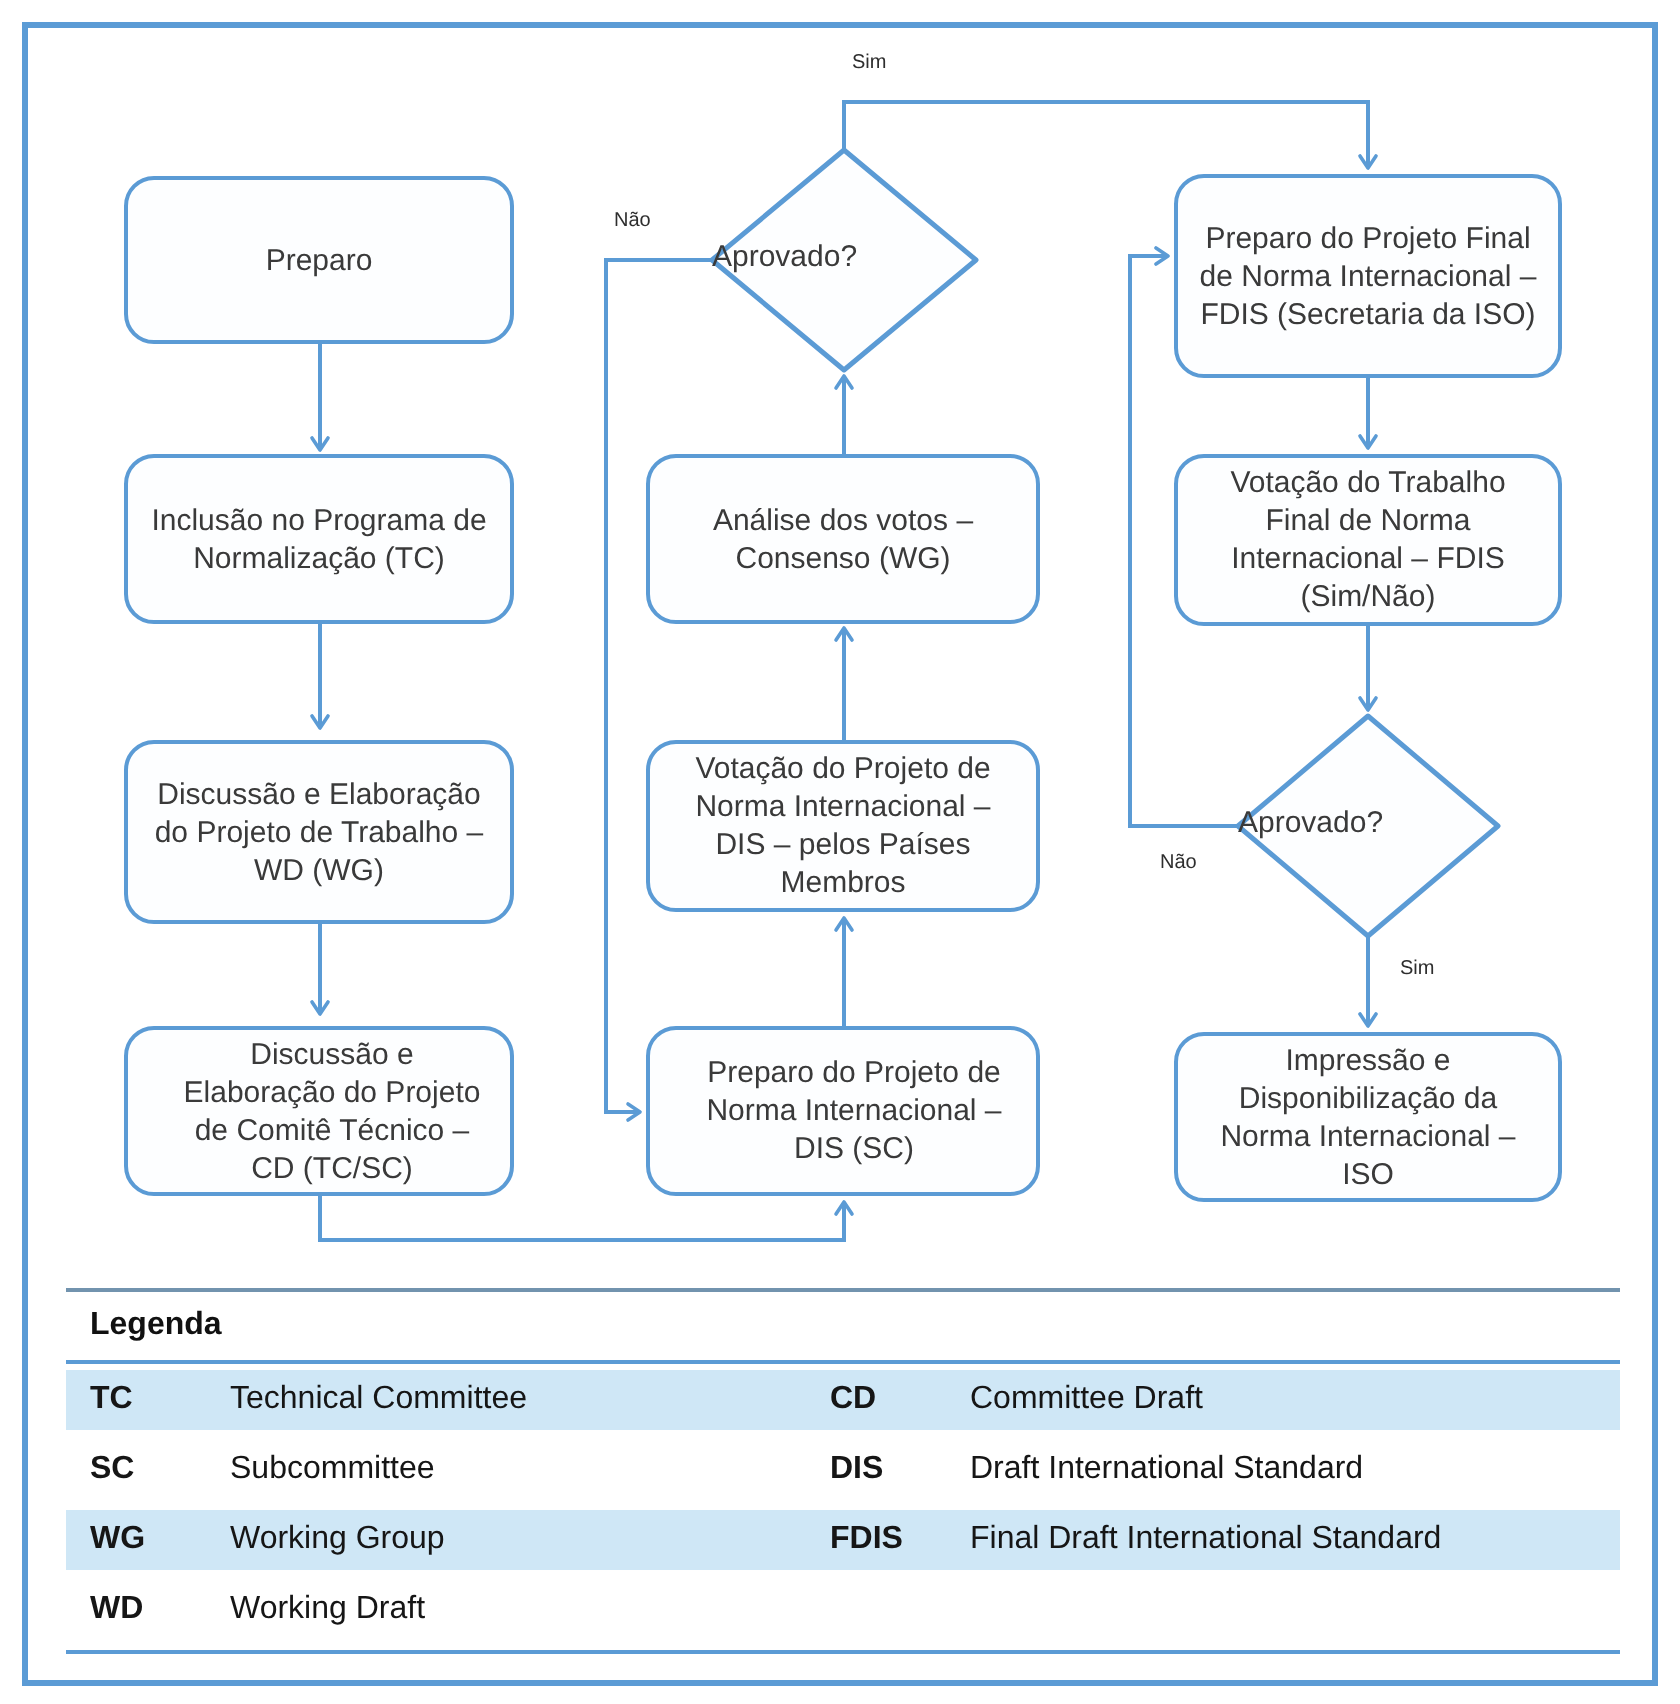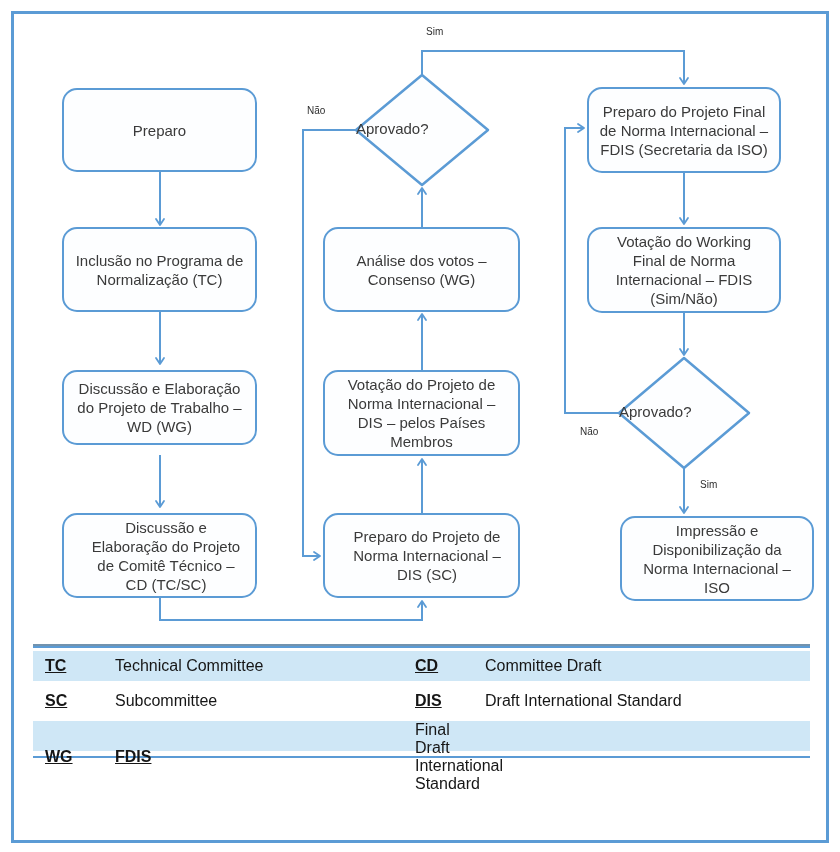--- a/index.html
+++ b/index.html
@@ -70,21 +70,21 @@
     height: 30px;
     margin-bottom: 5px;
     display: grid;
     grid-template-columns: 70px 300px 70px auto;
     align-items: center;
     padding-left: 12px;
     font-size: 16px;
     color: #161616;
   }
   .legend-row.shaded { background: #CFE7F6; }
-  .legend-abbr { font-weight: bold; text-decoration: underline; }
+  .legend-abbr { font-weight: bold; }
   .legend-def { font-weight: normal; }
   .legend-bottom-rule { margin-top: 3px; }
 </style>
 </head>
 <body>
 
 <div id="canvas">
 
   <div id="outer-frame"></div>
 
@@ -112,67 +112,75 @@
     <g fill="#FDFEFF" stroke="#5B9BD5" stroke-width="2.5" stroke-linejoin="round">
       <polygon points="422,75 488,130 422,185 356,130"></polygon>
       <polygon points="684,358 749,413 684,468 619,413"></polygon>
     </g>
   </svg>
 
   <div class="node" style="left:62px; top:88px; width:195px; height:84px;">Preparo</div>
 
   <div class="node" style="left:62px; top:227px; width:195px; height:85px;">Inclusão no Programa de Normalização (TC)</div>
 
-  <div class="node" style="left:62px; top:370px; width:195px; height:75px;">Discussão e Elaboração do Projeto de Trabalho – WD (WG)</div>
+  <div class="node" style="left:62px; top:370px; width:195px; height:92px;">Discussão e Elaboração do Projeto de Trabalho – WD (WG)</div>
 
   <div class="node" style="left:62px; top:513px; width:195px; height:85px;padding-left:23px;">Discussão e Elaboração do Projeto de Comitê Técnico – CD (TC/SC)</div>
 
   <div class="node" style="left:323px; top:227px; width:197px; height:85px;">Análise dos votos – Consenso (WG)</div>
 
   <div class="node" style="left:323px; top:370px; width:197px; height:86px;">Votação do Projeto de Norma Internacional – DIS – pelos Países Membros</div>
 
   <div class="node" style="left:323px; top:513px; width:197px; height:85px;padding-left:21px;">Preparo do Projeto de Norma Internacional – DIS (SC)</div>
 
-  <div class="node" style="left:587px; top:87px; width:194px; height:86px;">Preparo do Projeto Final de Norma Internacional – FDIS (Secretaria da ISO)</div>
+  <div class="node" style="left:587px; top:87px; width:194px; height:102px;">Preparo do Projeto Final de Norma Internacional – FDIS (Secretaria da ISO)</div>
 
-  <div class="node" style="left:587px; top:227px; width:194px; height:86px;">Votação do Working Final de Norma Internacional – FDIS (Sim/Não)</div>
+  <div class="node" style="left:587px; top:227px; width:194px; height:86px;">Votação do Trabalho Final de Norma Internacional – FDIS (Sim/Não)</div>
 
-  <div class="node" style="left:620px; top:516px; width:194px; height:85px;">Impressão e Disponibilização da Norma Internacional – ISO</div>
+  <div class="node" style="left:587px; top:516px; width:194px; height:85px;">Impressão e Disponibilização da Norma Internacional – ISO</div>
 
   <div class="diamond-label" style="left:356px; top:120px; width:132px;">Aprovado?</div>
   <div class="diamond-label" style="left:619px; top:403px; width:130px;">Aprovado?</div>
 
   <div class="edge-label" style="left:426px; top:26px;">Sim</div>
   <div class="edge-label" style="left:307px; top:105px;">Não</div>
   <div class="edge-label" style="left:580px; top:426px;">Não</div>
   <div class="edge-label" style="left:700px; top:479px;">Sim</div>
 
   <div id="legend">
     <div class="rule-gray"></div>
+    <div id="legend-title">Legenda</div>
     <div class="rule-blue"></div>
     <div class="legend-rows">
 
       <div class="legend-row shaded">
         <span class="legend-abbr">TC</span>
         <span class="legend-def">Technical Committee</span>
         <span class="legend-abbr">CD</span>
         <span class="legend-def">Committee Draft</span>
       </div>
 
       <div class="legend-row">
         <span class="legend-abbr">SC</span>
         <span class="legend-def">Subcommittee</span>
         <span class="legend-abbr">DIS</span>
         <span class="legend-def">Draft International Standard</span>
       </div>
 
       <div class="legend-row shaded">
         <span class="legend-abbr">WG</span>
+        <span class="legend-def">Working Group</span>
         <span class="legend-abbr">FDIS</span>
         <span class="legend-def">Final Draft International Standard</span>
       </div>
 
+      <div class="legend-row">
+        <span class="legend-abbr">WD</span>
+        <span class="legend-def">Working Draft</span>
+        <span class="legend-abbr"></span>
+        <span class="legend-def"></span>
+      </div>
 
     </div>
     <div class="rule-blue legend-bottom-rule"></div>
   </div>
 
 </div>
 
 </body></html>

